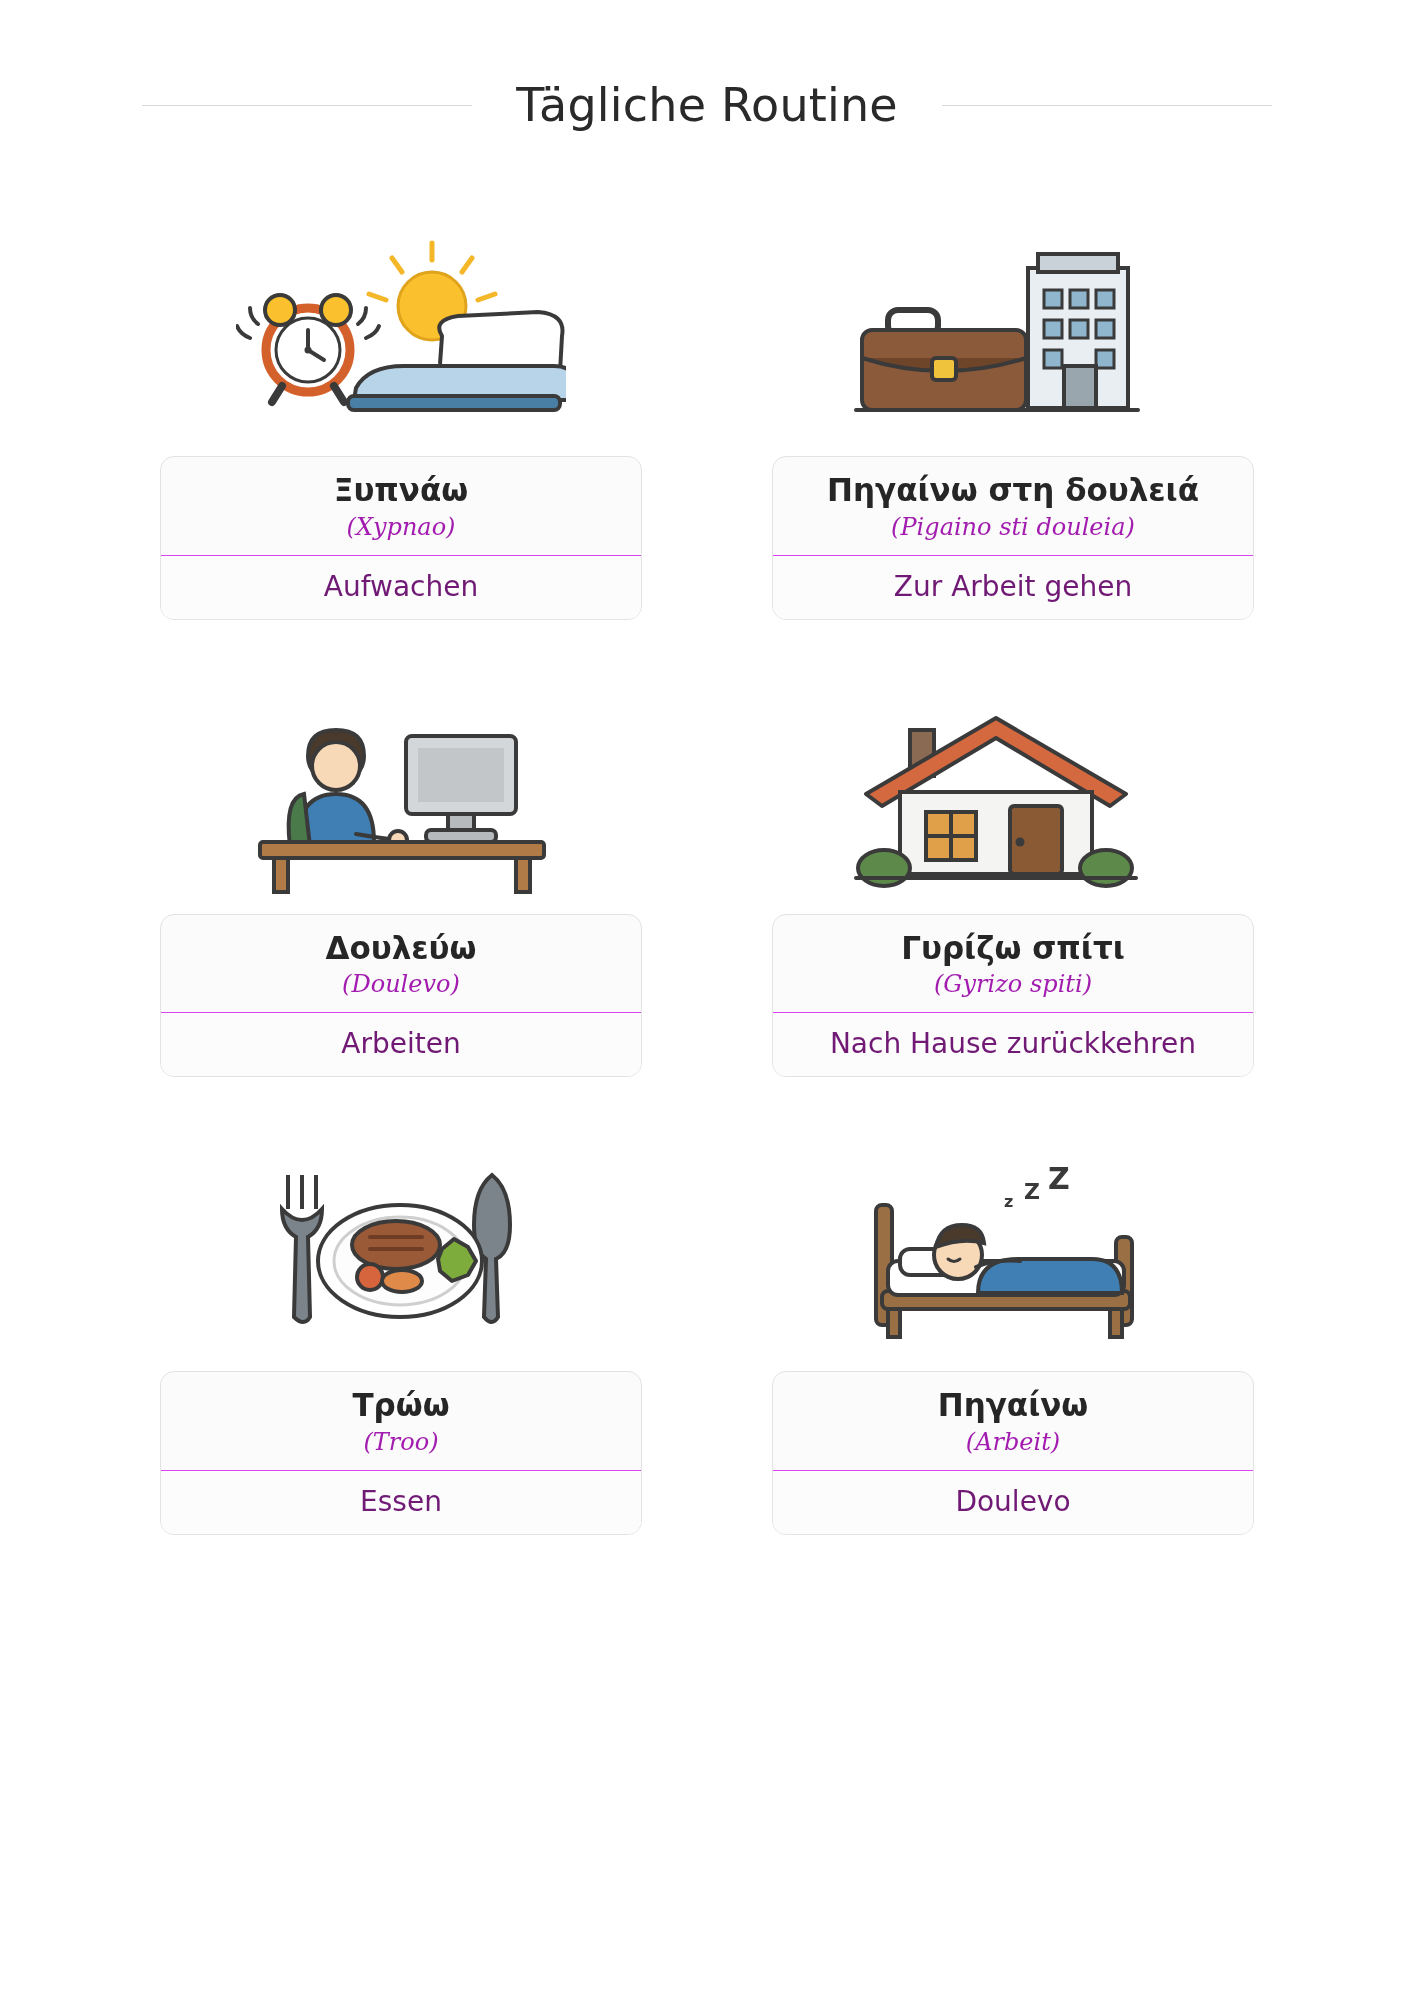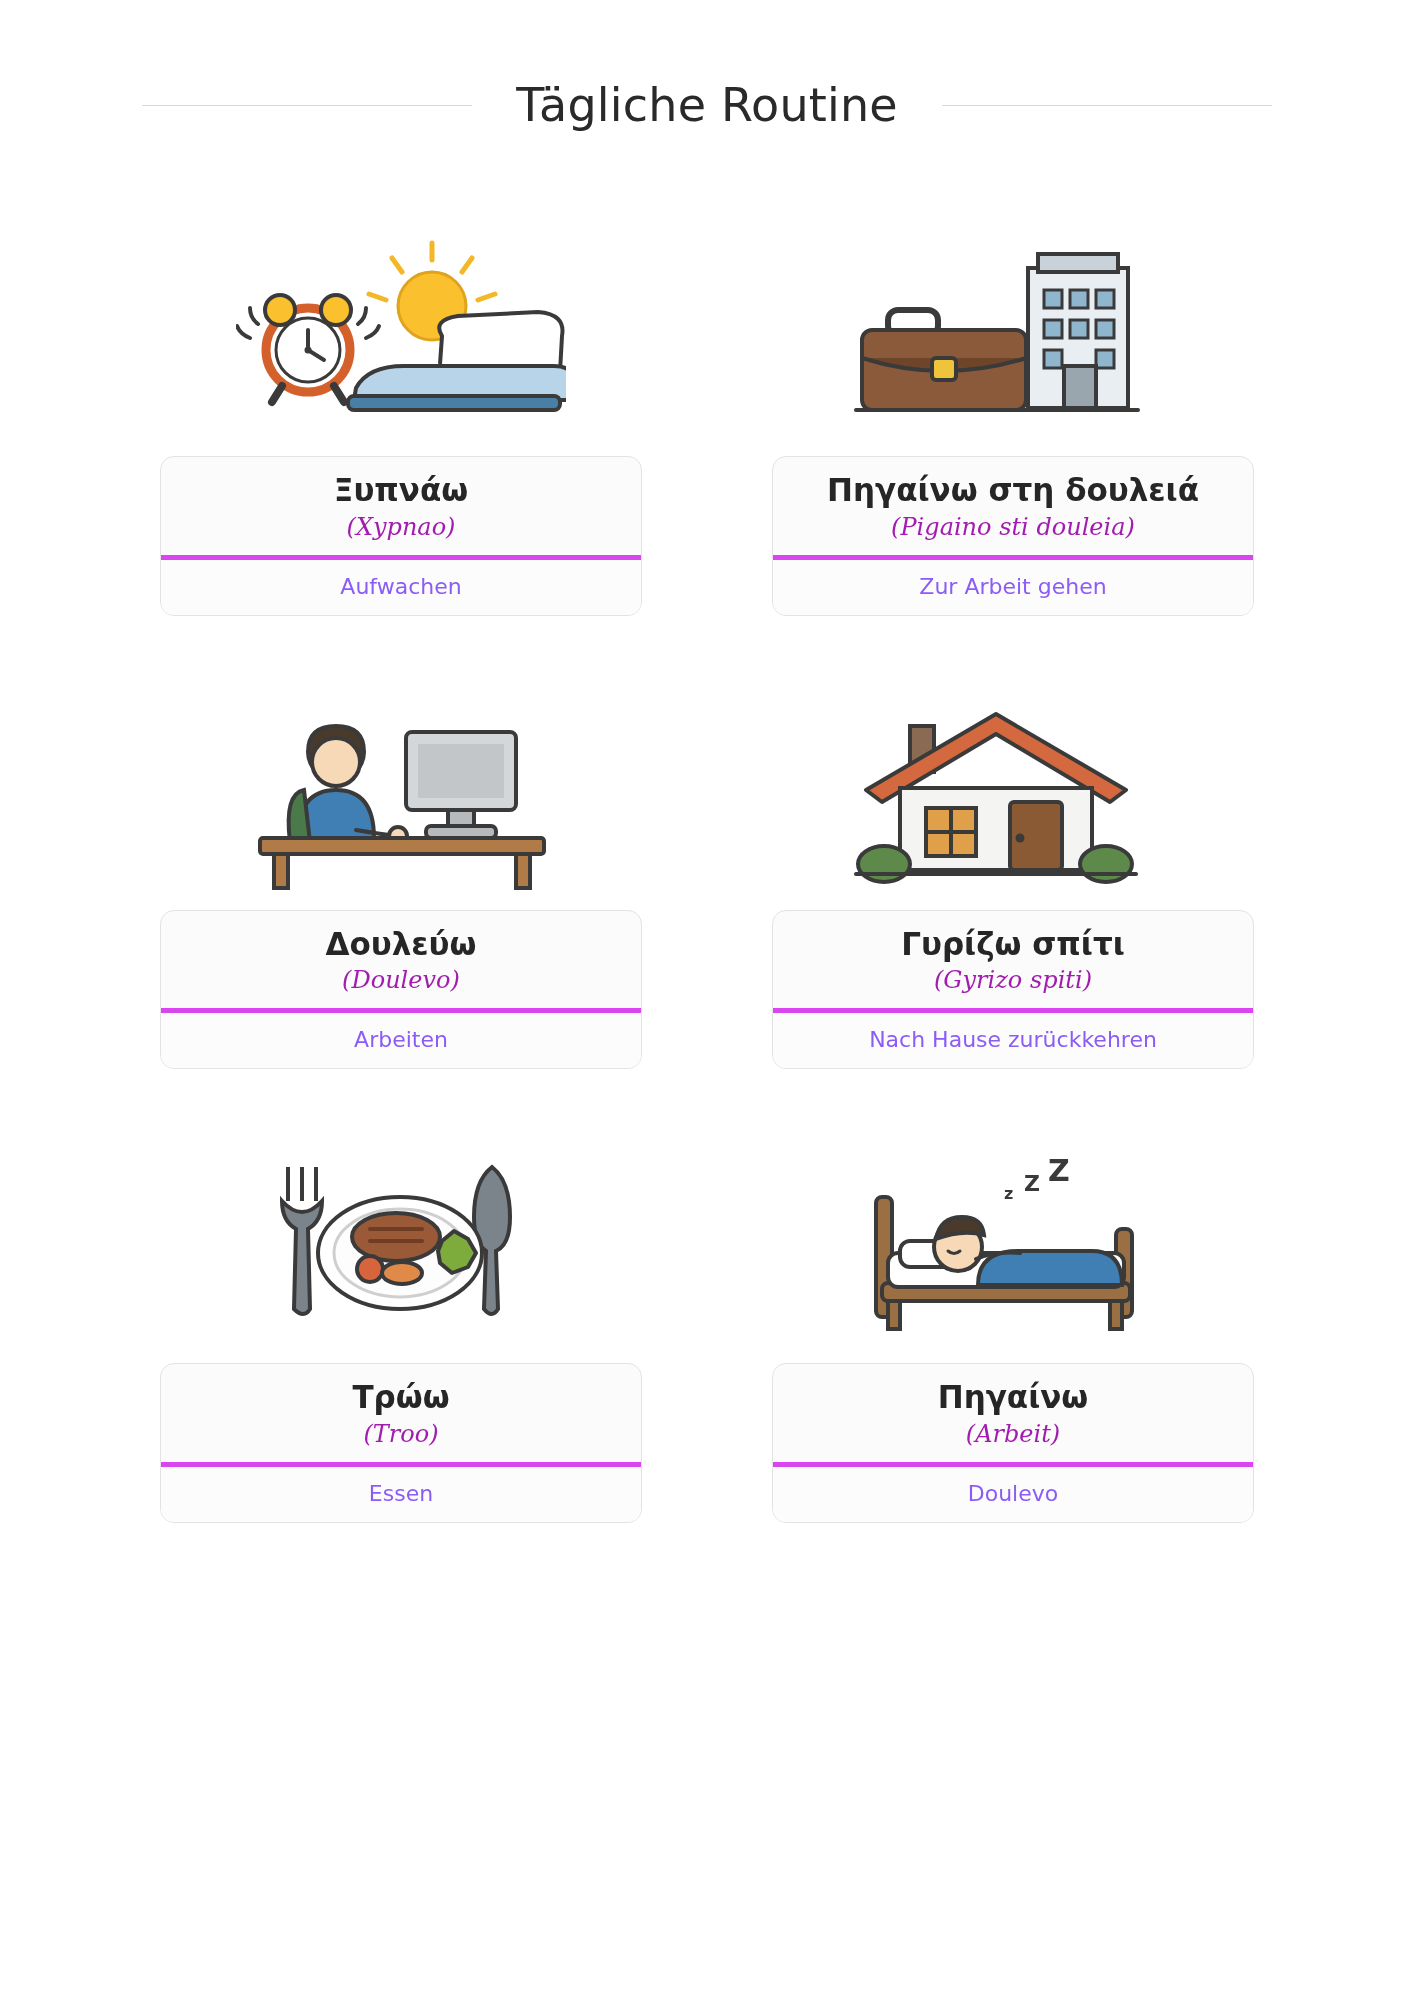--- a/index.html
+++ b/index.html
@@ -79,41 +79,41 @@
     width: 482px;
     border: 1px solid #e3e3e3;
     border-radius: 14px;
     background: #fbfbfb;
     box-sizing: border-box;
     overflow: hidden;
   }
   .label-top {
     padding: 16px 10px 14px 10px;
     text-align: center;
-    border-bottom: 5px solid #d946ef;
+    border-bottom: 1px solid #d946ef;
   }
   .word {
     font-size: 31px;
     font-weight: 700;
     color: #262626;
     font-family: "DejaVu Sans", sans-serif;
     line-height: 1.15;
   }
   .translit {
     margin-top: 4px;
     font-size: 24px;
     font-style: italic;
     color: #a21caf;
     font-family: "DejaVu Serif", serif;
   }
   .label-bottom {
     padding: 14px 10px 16px 10px;
     text-align: center;
-    font-size: 22px;
-    color: #8b5cf6;
+    font-size: 28px;
+    color: #701a75;
     background: #fcfcfc;
     font-family: "DejaVu Sans", sans-serif;
   }
 </style>
 </head>
 <body>
 
 <div class="page">
 
   <div class="header">

